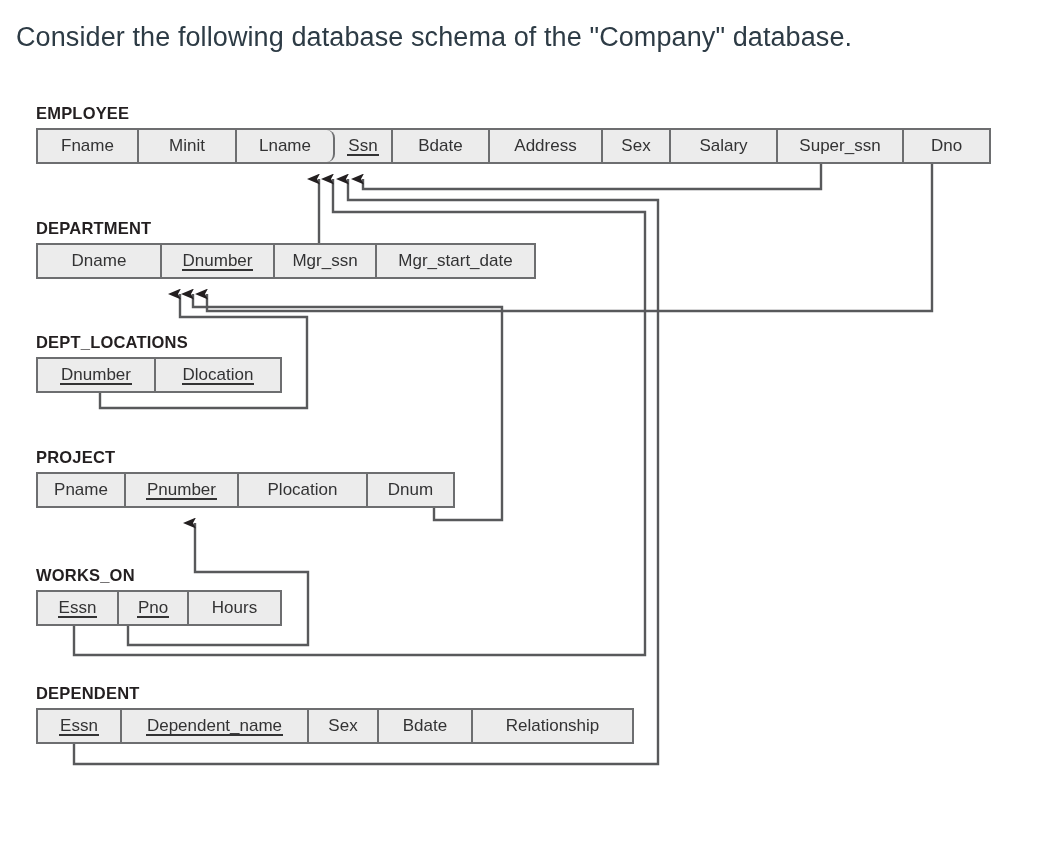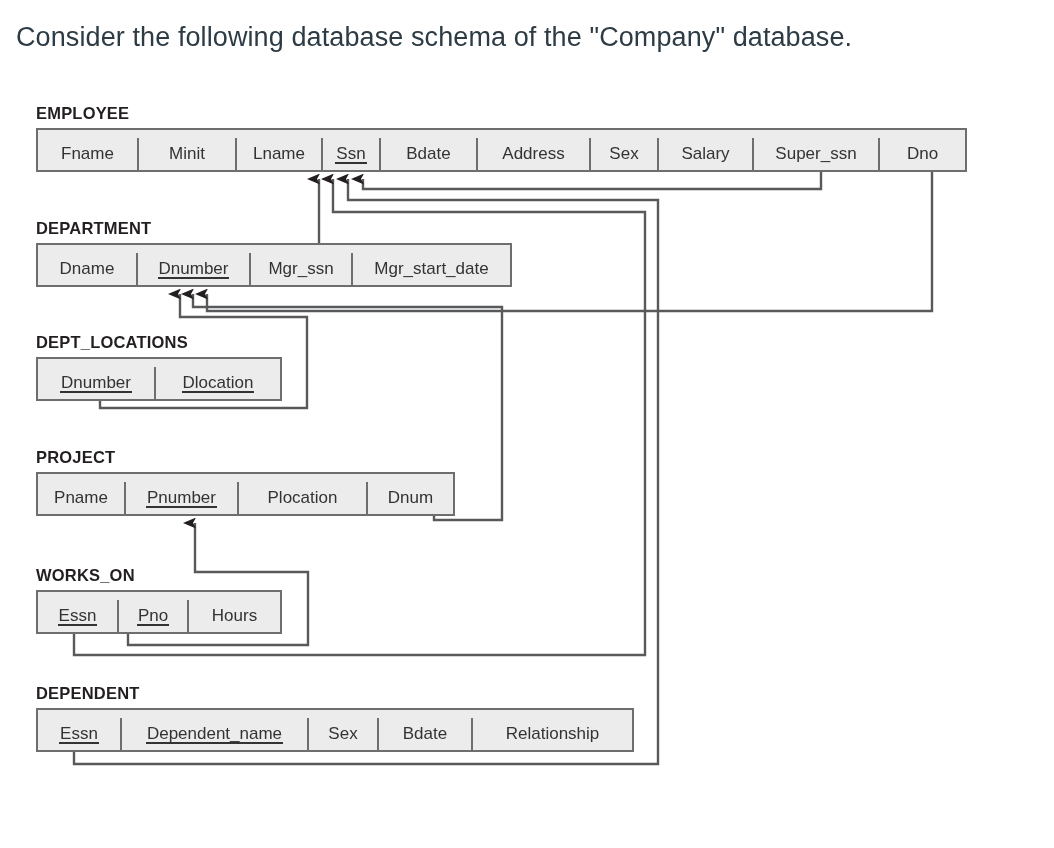--- a/index.html
+++ b/index.html
@@ -75,21 +75,20 @@
     height: 32px;
     line-height: 31px;
     text-align: center;
     font-size: 17px;
     color: #333334;
     background: #ececec;
     border-right: 2px solid #6d6e70;
     font-family: "Liberation Sans", sans-serif;
     white-space: nowrap;
     padding: 0 6px;
-    margin-top: 8px;
   }
   .attr:last-child { border-right: none; }
 
   .attr > .lbl {
     display: inline-block;
     position: relative;
   }
   .attr.pk > .lbl::after {
     content: "";
     position: absolute;
@@ -134,43 +133,43 @@
     </g>
   </svg>
 
   <div class="relation" style="left:36px; top:12px;">
     <div class="relation-name">EMPLOYEE</div>
     <div class="attr-row">
       <div class="attr" style="width:101px;">
         <span class="lbl">Fname</span></div>
       <div class="attr" style="width:98px;">
         <span class="lbl">Minit</span></div>
-      <div class="attr" style="width:86px;">
+      <div class="attr" style="width:98px;border-radius:8px;">
         <span class="lbl">Lname</span></div>
       <div class="attr pk" style="width:58px;">
         <span class="lbl">Ssn</span></div>
       <div class="attr" style="width:97px;">
         <span class="lbl">Bdate</span></div>
       <div class="attr" style="width:113px;">
         <span class="lbl">Address</span></div>
       <div class="attr" style="width:68px;">
         <span class="lbl">Sex</span></div>
-      <div class="attr" style="width:95px;">
+      <div class="attr" style="width:107px;">
         <span class="lbl">Salary</span></div>
       <div class="attr" style="width:126px;">
         <span class="lbl">Super_ssn</span></div>
       <div class="attr" style="width:85px;">
         <span class="lbl">Dno</span></div>
     </div>
   </div>
 
   <div class="relation" style="left:36px; top:127px;">
     <div class="relation-name">DEPARTMENT</div>
     <div class="attr-row">
-      <div class="attr" style="width:100px;">
+      <div class="attr" style="width:124px;">
         <span class="lbl">Dname</span></div>
       <div class="attr pk" style="width:113px;">
         <span class="lbl">Dnumber</span></div>
       <div class="attr" style="width:102px;">
         <span class="lbl">Mgr_ssn</span></div>
       <div class="attr" style="width:157px;">
         <span class="lbl">Mgr_start_date</span></div>
     </div>
   </div>
 

